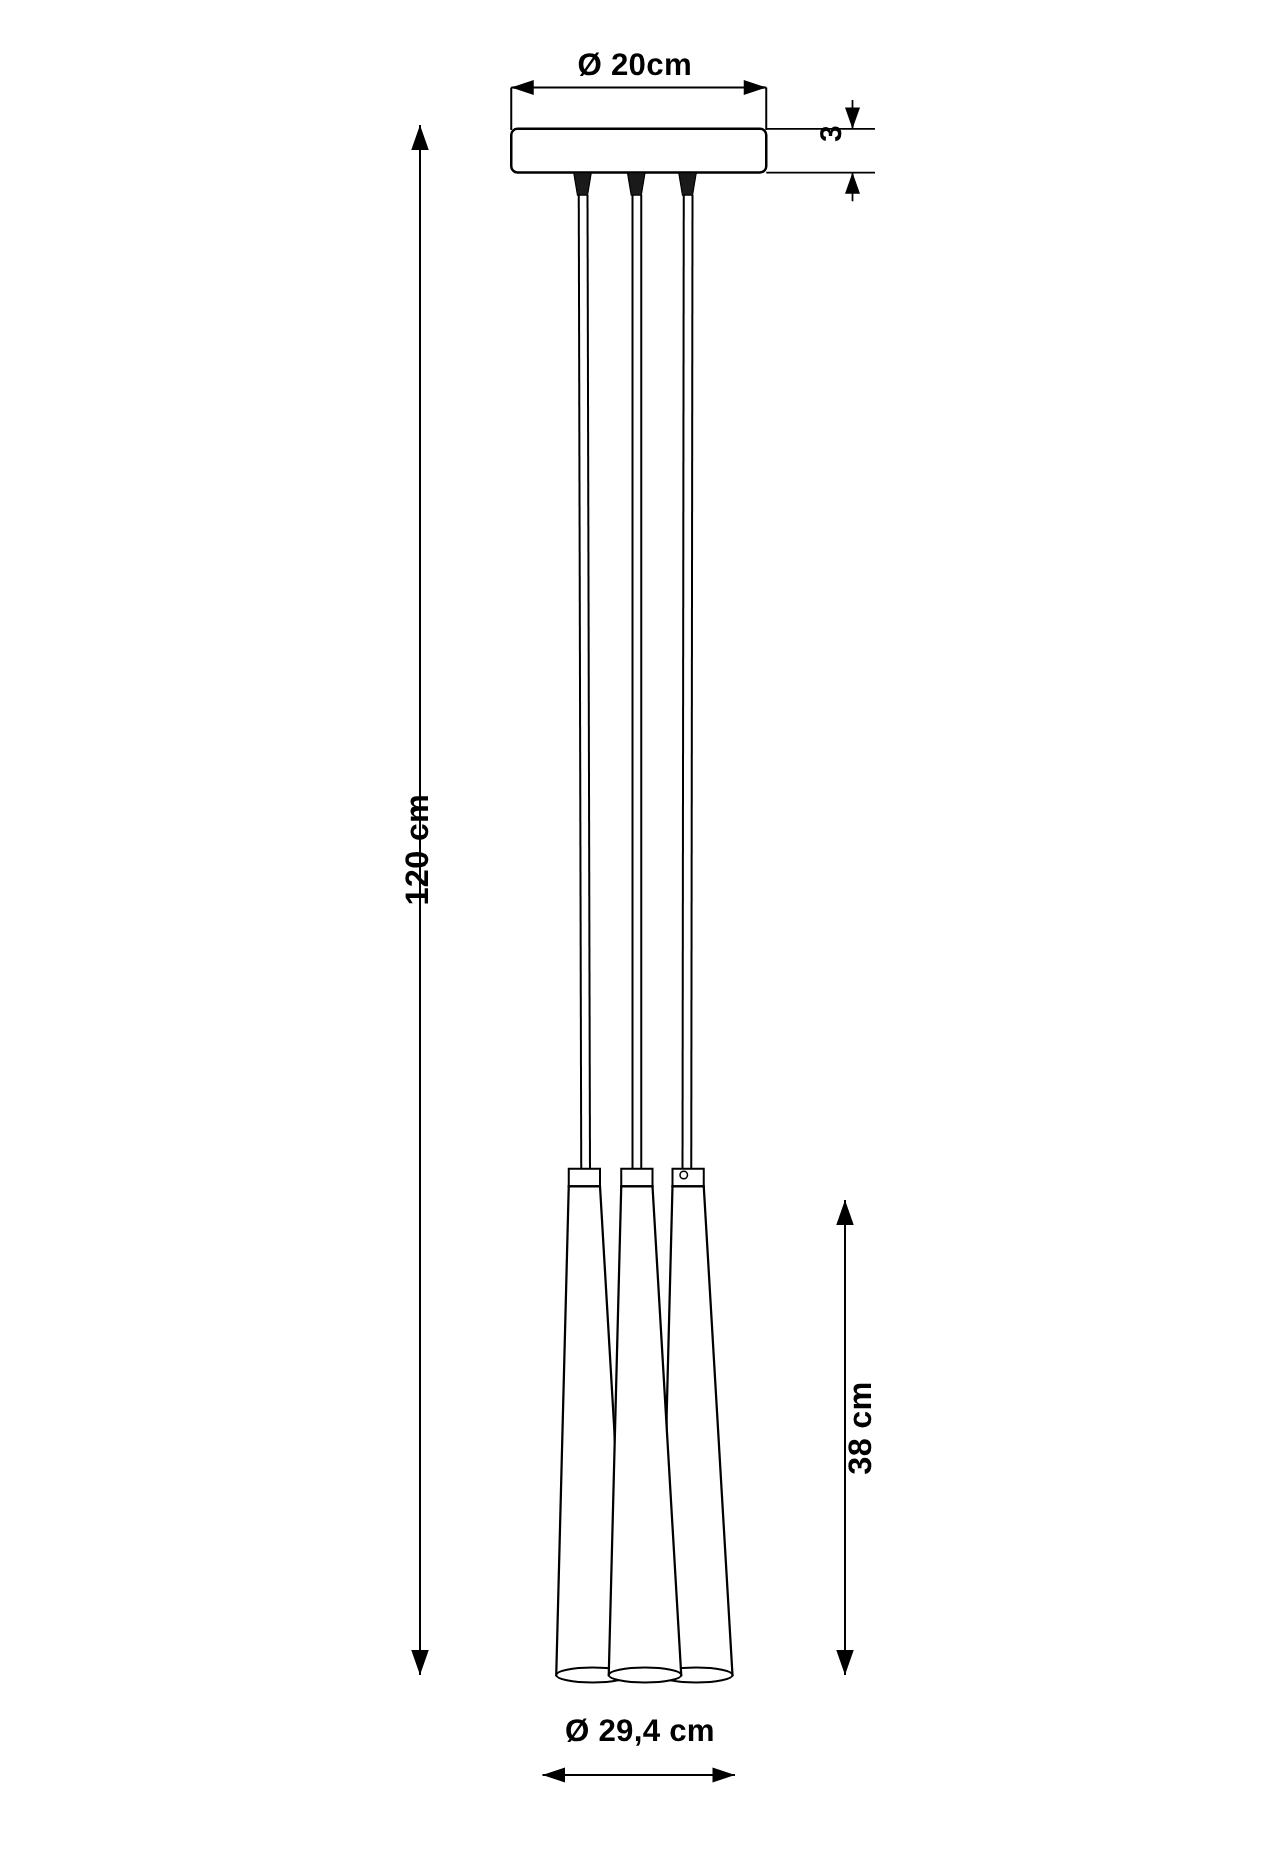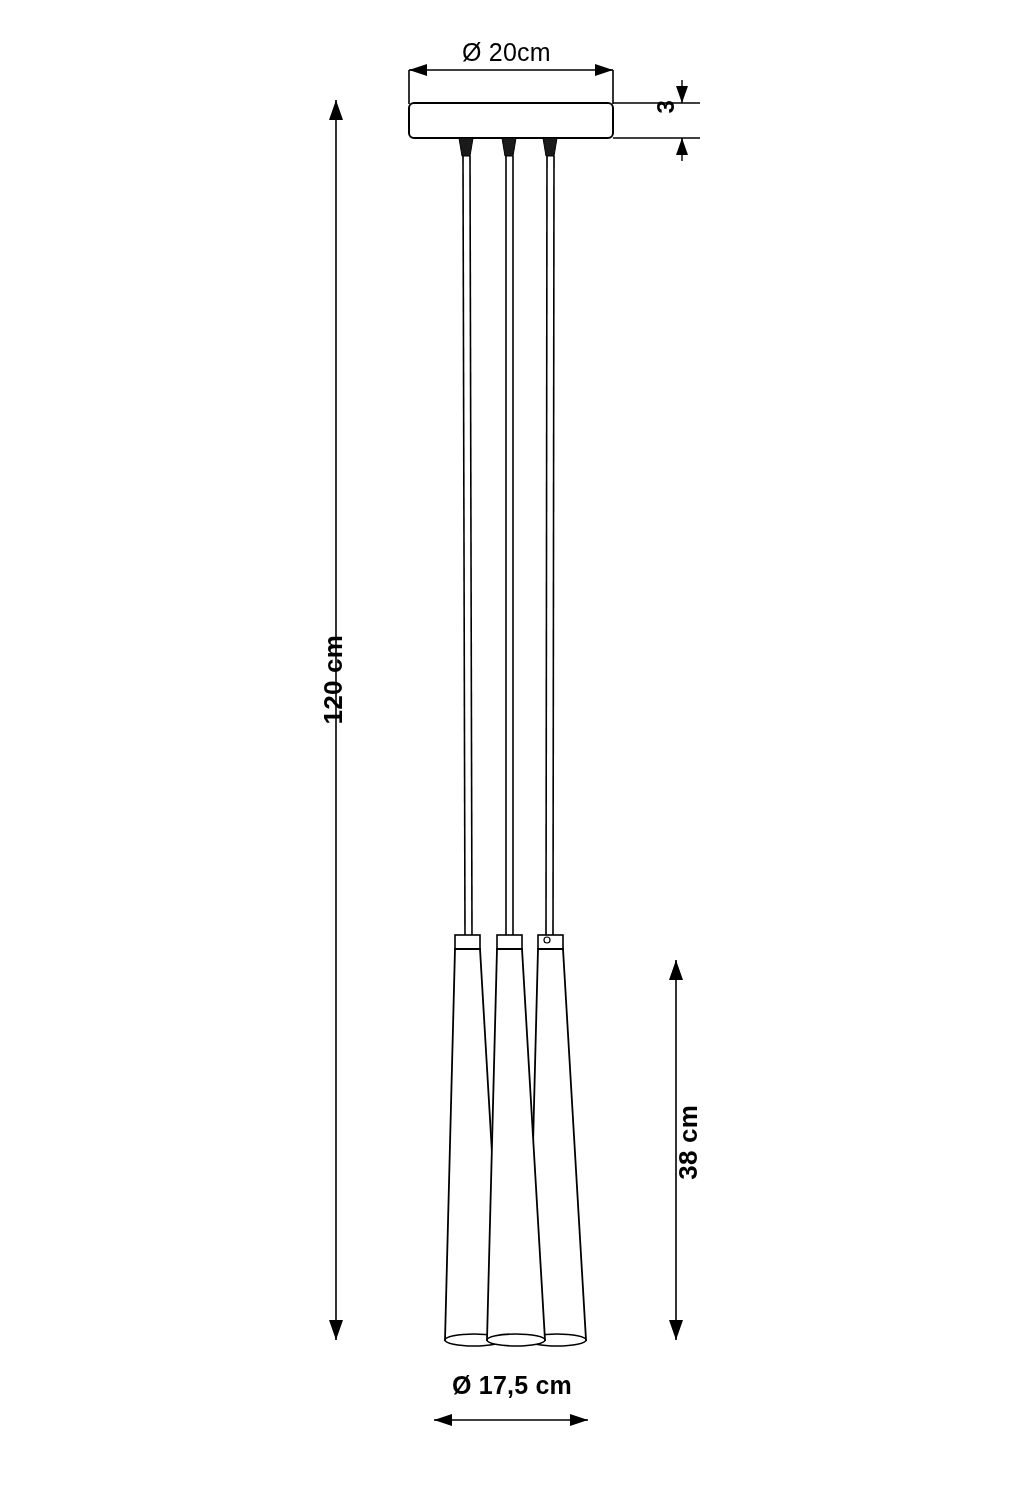--- a/index.html
+++ b/index.html
@@ -26,21 +26,21 @@
     position: absolute;
     font-family: "Liberation Sans", sans-serif;
     color: #000000;
     white-space: nowrap;
     letter-spacing: 0.2px;
   }
   #label-top-diameter {
     left: 462px;
     top: 38px;
     font-size: 25px;
-    font-weight: normal;
+    font-weight: bold;
     text-align: center;
   }
   #label-canopy-height {
     left: 652px;
     top: 100px;
     font-size: 24px;
     font-weight: bold;
     transform-origin: left top;
     transform: rotate(-90deg) translate(-100%, 0);
   }
@@ -154,13 +154,13 @@
 </svg>
 
 <div class="dim-label" id="label-top-diameter">Ø 20cm</div>
 
 <div class="dim-label" id="label-canopy-height">3</div>
 
 <div class="dim-label" id="label-total-height">120 cm</div>
 
 <div class="dim-label" id="label-shade-height">38 cm</div>
 
-<div class="dim-label" id="label-bottom-diameter">Ø 17,5 cm</div>
+<div class="dim-label" id="label-bottom-diameter">Ø 29,4 cm</div>
 
 </body></html>

